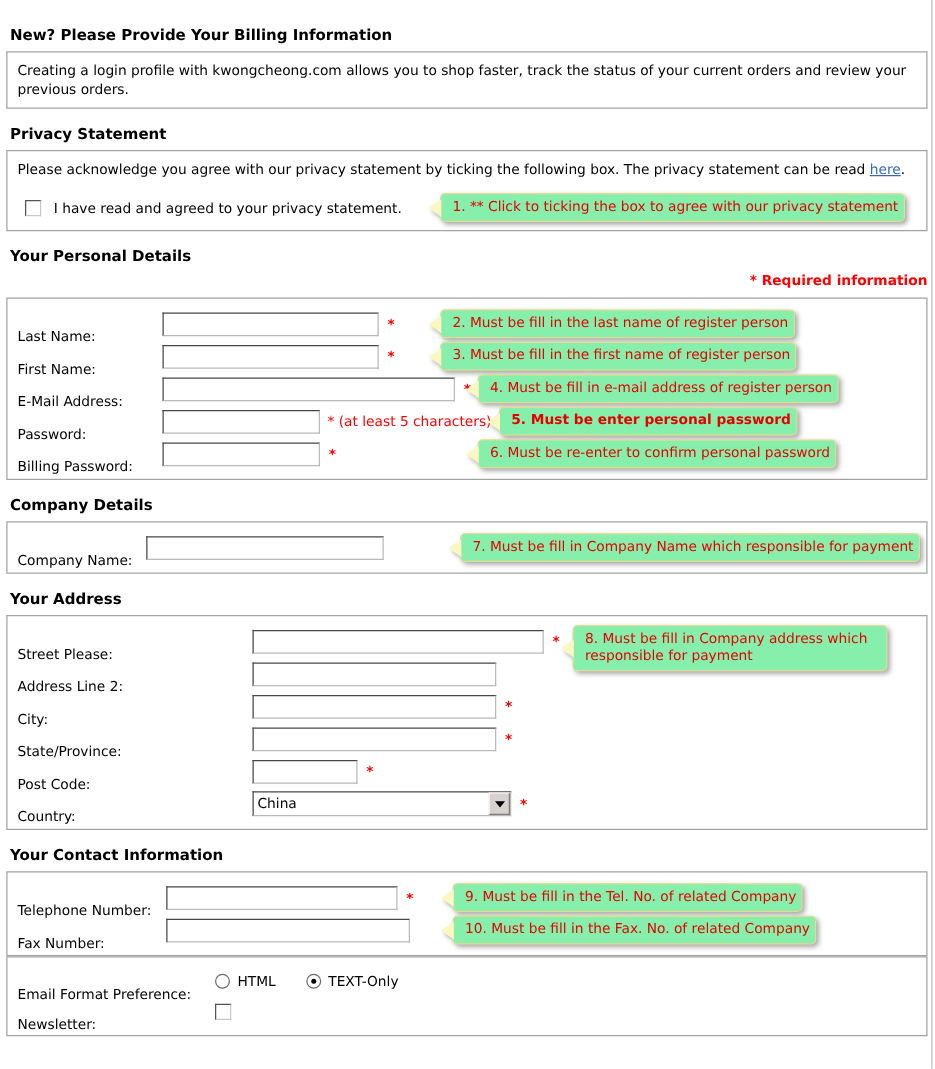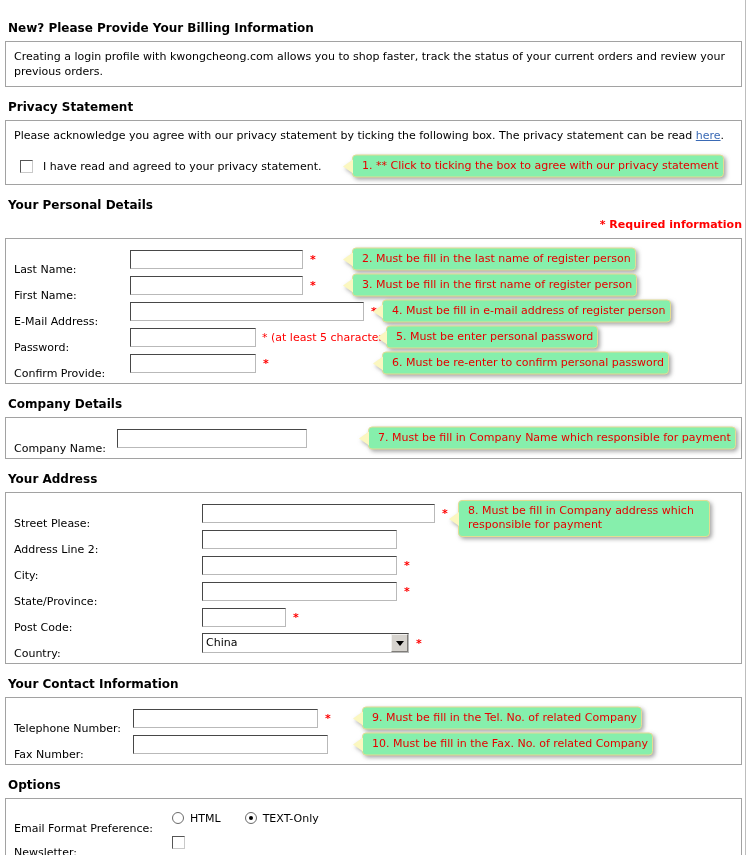--- a/index.html
+++ b/index.html
@@ -193,26 +193,26 @@
       <input class="txt" style="width: 234px;">
       <span class="req">*</span>
       <div class="callout" style="left:368px;">
         <span>4. Must be fill in e-mail address of register person</span>
       </div>
     </div>
     <div class="row">
       <span class="label lw116">Password:</span>
       <input class="txt" type="password" style="width: 126px;">
       <span class="req-note">* (at least 5 characters)</span>
-      <div class="callout" style="left:372px;">
+      <div class="callout" style="left:385px;font-weight:bold;">
         <span>5. Must be enter personal password</span>
       </div>
     </div>
     <div class="row">
-      <span class="label lw116">Confirm Provide:</span>
+      <span class="label lw116">Billing Password:</span>
       <input class="txt" type="password" style="width: 126px;">
       <span class="req">*</span>
       <div class="callout" style="left:368px;">
         <span>6. Must be re-enter to confirm personal password</span>
       </div>
     </div>
   </div>
 
   <h1 class="sec">Company Details</h1>
   <div class="box">
@@ -278,21 +278,20 @@
     </div>
     <div class="row">
       <span class="label lw119">Fax Number:</span>
       <input class="txt" style="width: 195px;">
       <div class="callout" style="left:348px;">
         <span>10. Must be fill in the Fax. No. of related Company</span>
       </div>
     </div>
   </div>
 
-  <h1 class="sec">Options</h1>
   <div class="box">
     <div class="row row-sm">
       <span class="label lw158">Email Format Preference:</span>
       <span class="radio"></span>
       <span style="margin-left:6px;">HTML</span>
       <span class="radio checked" style="margin-left:24px;"></span>
       <span style="margin-left:6px;">TEXT-Only</span>
     </div>
     <div class="row row-sm">
       <span class="label lw158">Newsletter:</span>

